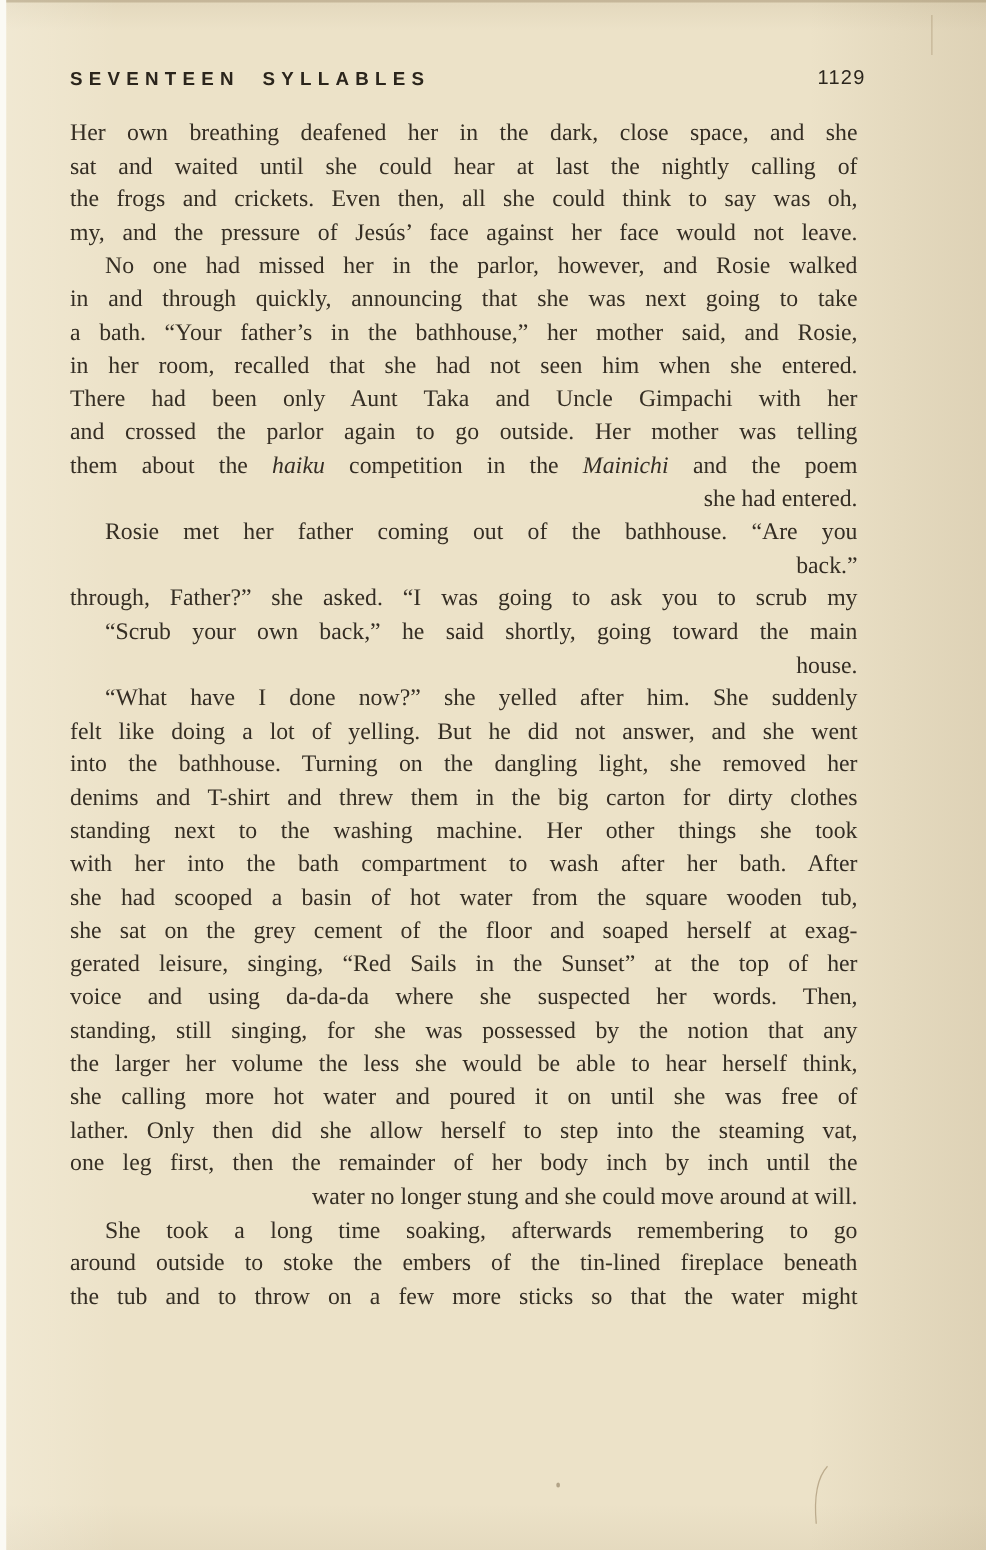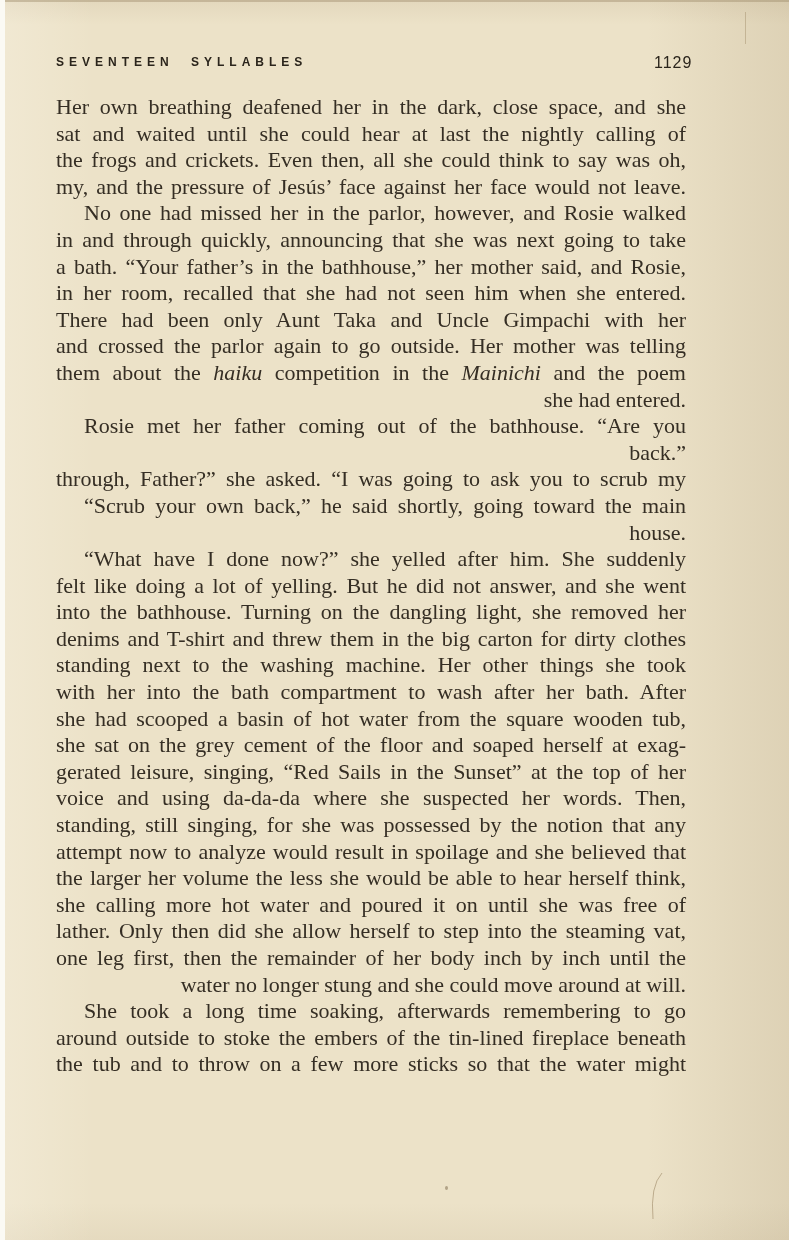--- a/index.html
+++ b/index.html
@@ -36,39 +36,39 @@
     width: 784px; height: 2px;
     background: rgba(160,142,108,.45);
   }
   .running-header {
     position: absolute;
     left: 56px; top: 55px;
     width: 700px;
     color: #2b251c;
     font-family: "Liberation Sans", sans-serif;
     font-weight: bold;
-    font-size: 12px;
+    font-size: 15px;
     letter-spacing: 5px;
     word-spacing: 9px;
   }
   .folio {
     position: absolute;
     left: 654px; top: 54px;
     color: #2b251c;
     font-family: "Liberation Sans", sans-serif;
     font-weight: normal;
     font-size: 16px;
     letter-spacing: 1px;
   }
   .body-text {
     position: absolute;
     left: 56px; top: 94px;
     width: 630px;
     color: #352e24;
-    font-size: 22px;
+    font-size: 19px;
     line-height: 26.6px;
   }
   .line { 
     height: 26.6px;
     text-align: right;
   }
   .line.just {
     text-align: justify;
     text-align-last: justify;
   }
@@ -128,21 +128,20 @@
       <div class="line just"><span>felt like doing a lot of yelling. But he did not answer, and she went</span></div>
       <div class="line just"><span>into the bathhouse. Turning on the dangling light, she removed her</span></div>
       <div class="line just"><span>denims and T-shirt and threw them in the big carton for dirty clothes</span></div>
       <div class="line just"><span>standing next to the washing machine. Her other things she took</span></div>
       <div class="line just"><span>with her into the bath compartment to wash after her bath. After</span></div>
       <div class="line just"><span>she had scooped a basin of hot water from the square wooden tub,</span></div>
       <div class="line just"><span>she sat on the grey cement of the floor and soaped herself at exag-</span></div>
       <div class="line just"><span>gerated leisure, singing, “Red Sails in the Sunset” at the top of her</span></div>
       <div class="line just"><span>voice and using da-da-da where she suspected her words. Then,</span></div>
       <div class="line just"><span>standing, still singing, for she was possessed by the notion that any</span></div>
-      <div class="line just"><span>attempt now to analyze would result in spoilage and she believed that</span></div>
       <div class="line just"><span>the larger her volume the less she would be able to hear herself think,</span></div>
       <div class="line just"><span>she calling more hot water and poured it on until she was free of</span></div>
       <div class="line just"><span>lather. Only then did she allow herself to step into the steaming vat,</span></div>
       <div class="line just"><span>one leg first, then the remainder of her body inch by inch until the</span></div>
       <div class="line"><span>water no longer stung and she could move around at will.</span></div>
       <div class="line indent just"><span>She took a long time soaking, afterwards remembering to go</span></div>
       <div class="line just"><span>around outside to stoke the embers of the tin-lined fireplace beneath</span></div>
       <div class="line just"><span>the tub and to throw on a few more sticks so that the water might</span></div>
     </div>
 

